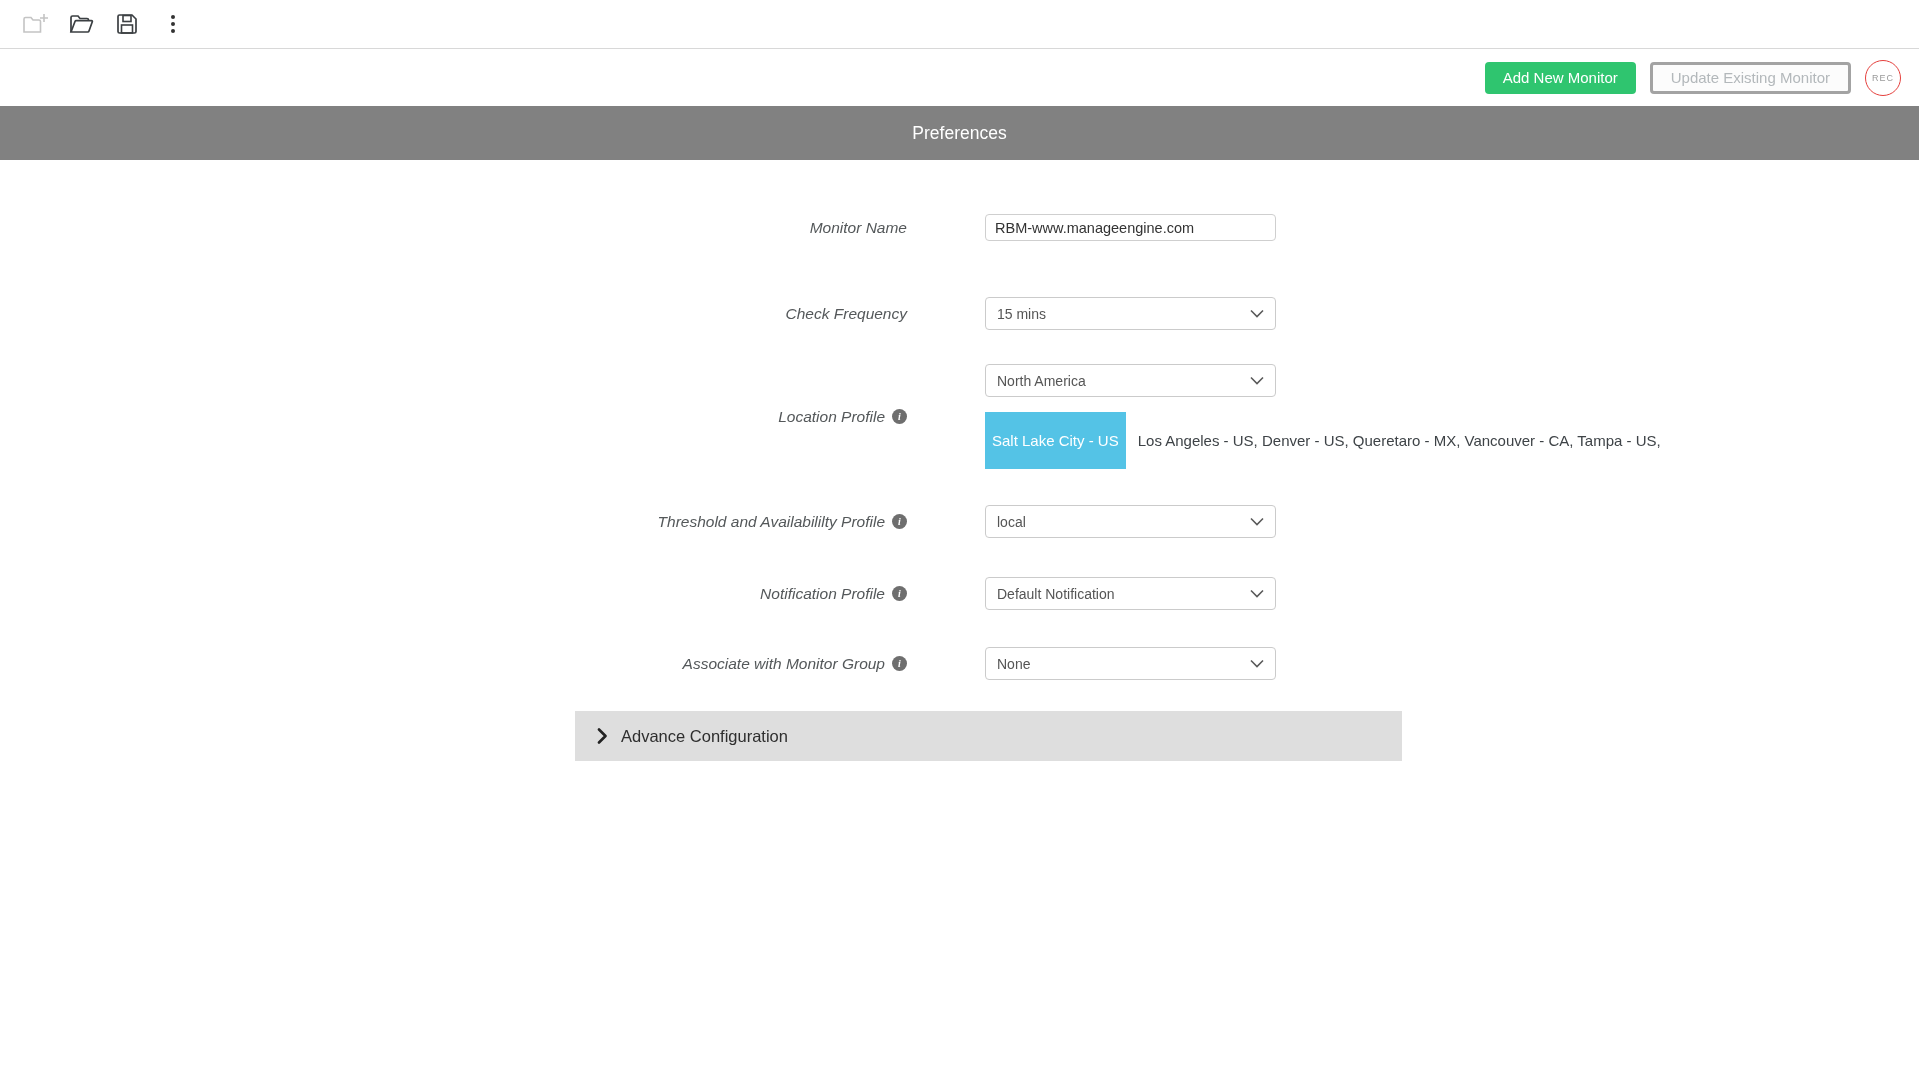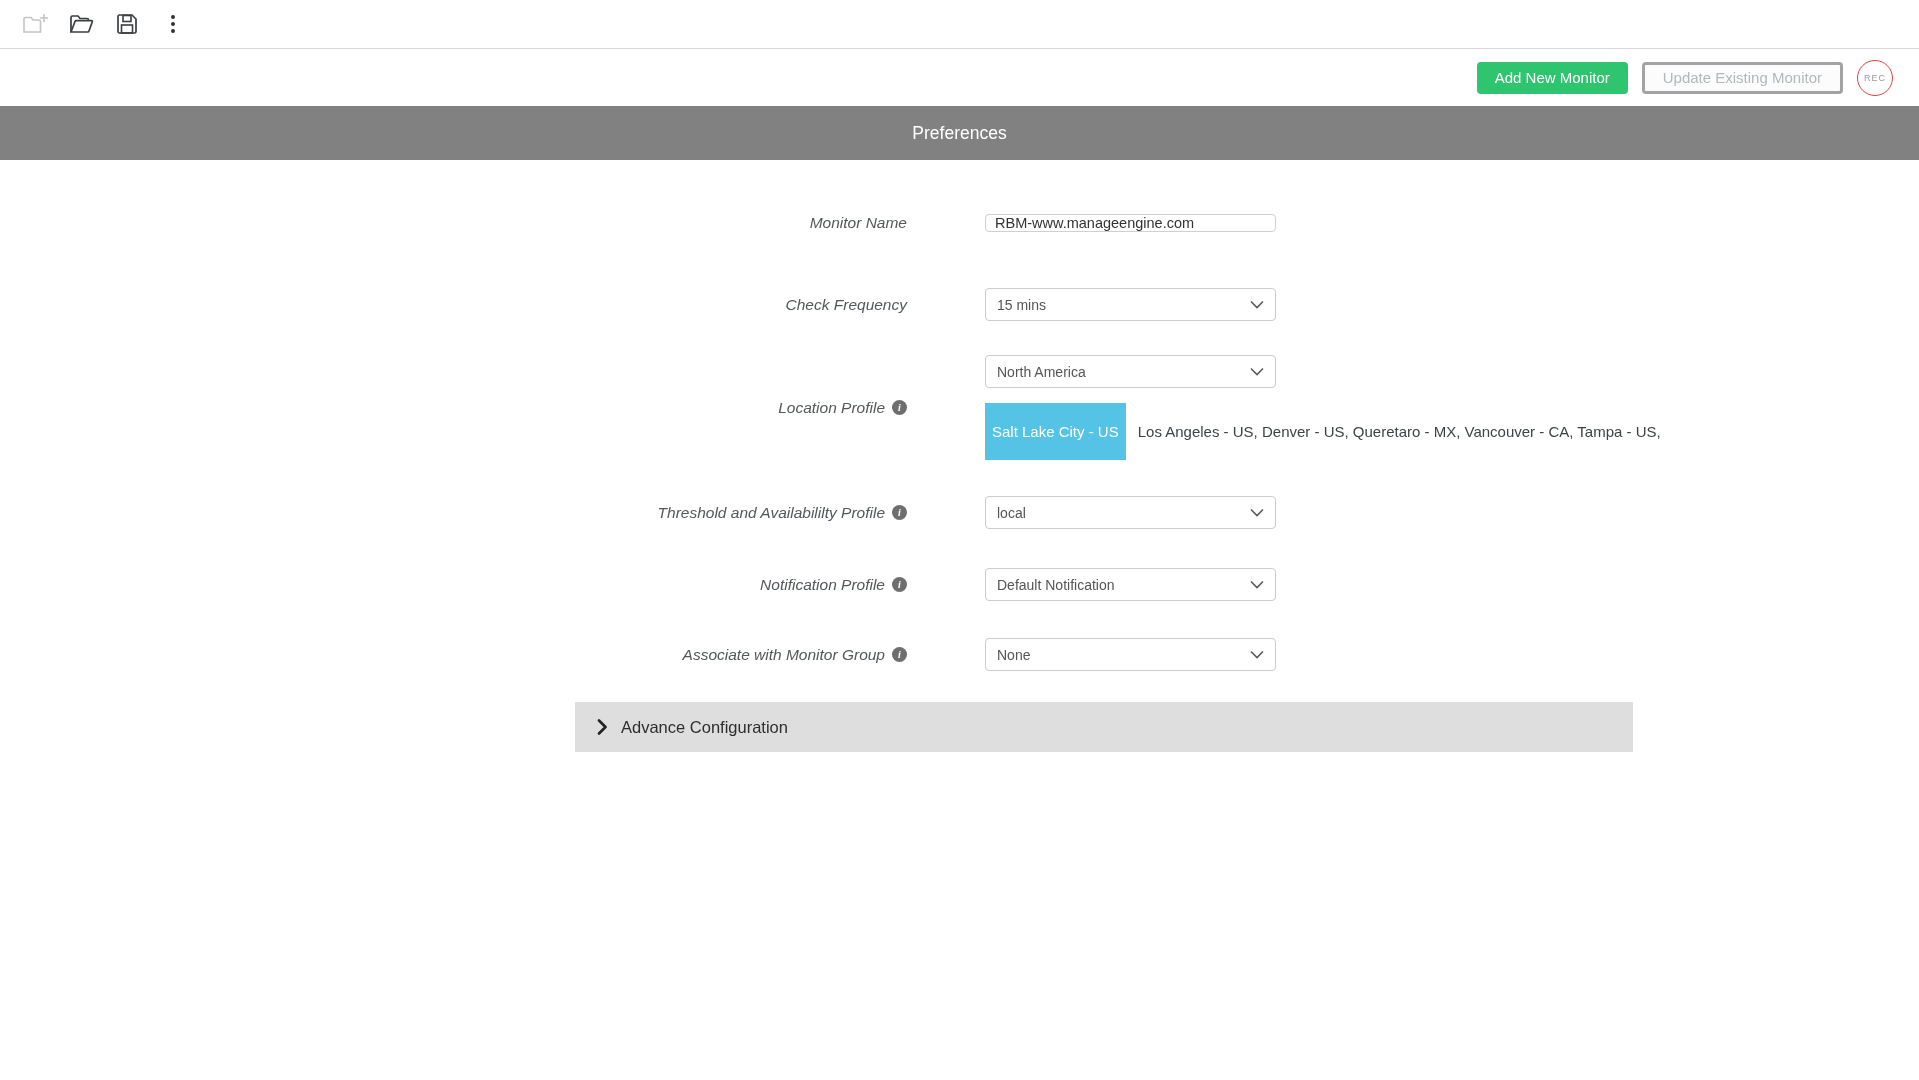--- a/index.html
+++ b/index.html
@@ -22,54 +22,54 @@
   .close-x::before { transform:rotate(45deg); }
   .close-x::after { transform:rotate(-45deg); }
 
   
   .toolbar { height:49px; background:#ffffff; border-bottom:1px solid #d8d8d8; display:flex; align-items:center; padding-left:20px; gap:16px; }
   .tool-btn { width:30px; height:30px; display:flex; align-items:center; justify-content:center; cursor:pointer; }
   .kebab { display:flex; flex-direction:column; gap:3px; align-items:center; }
   .kebab i { width:4px; height:4px; border-radius:50%; background:#333; display:block; }
 
   
-  .actionbar { height:57px; background:#fff; display:flex; align-items:center; justify-content:flex-end; padding-right:26px; gap:14px; }
+  .actionbar { height:57px; background:#fff; display:flex; align-items:center; justify-content:flex-end; padding-right:18px; gap:14px; }
   .btn { border:none; border-radius:4px; font-size:15px; font-family:inherit; cursor:pointer; }
   .btn-green { background:#2fc56f; color:#ffffff; height:32px; padding:0 18px; }
   .btn-disabled { background:#fcfcfc; color:#b3b8bb; border:3px solid #a3a3a3; height:32px; padding:0 18px; cursor:default; }
   .rec-circle { width:36px; height:36px; border-radius:50%; border:1.5px solid #e5403d; display:flex; align-items:center; justify-content:center; background:#fff; }
   .rec-circle span { font-size:9px; color:#9a9a9a; letter-spacing:1px; }
 
   
   .prefs-bar { height:54px; background:#818181; display:flex; align-items:center; justify-content:center; }
   .prefs-bar span { color:#ffffff; font-size:17.5px; }
 
   
   .content { position:relative; height:882px; background:#fff; }
   .frow { display:flex; align-items:center; }
   .lab-col { width:907px; text-align:right; display:flex; justify-content:flex-end; align-items:center; gap:7px;font-style:italic; }
   .lab { color:#54585a; font-size:15.5px; white-space:nowrap; }
   .info-icon { width:15px; height:15px; border-radius:50%; background:#6e6e6e; color:#fff; display:inline-flex; align-items:center; justify-content:center; flex:0 0 auto; }
   .info-icon::before { content:"i"; font-size:10px; font-family:"Liberation Serif",serif; font-weight:bold; }
   .fld-col { margin-left:78px; }
-  .txt-input { width:291px; height:18px; border:1px solid #cfcfcf; border-radius:4px; padding:0 9px; font-size:14.5px; color:#333; font-family:inherit; outline:none; }
+  .txt-input { width:291px; height:27px; border:1px solid #cfcfcf; border-radius:4px; padding:0 9px; font-size:14.5px; color:#333; font-family:inherit; outline:none; }
   .sel { width:291px; height:33px; border:1px solid #cbcbcb; border-radius:4px; background:#fff; display:flex; align-items:center; justify-content:space-between; padding:0 11px; cursor:pointer; }
   .sel span { font-size:14px; color:#555; }
   .row1 { margin-top:54px; }
   .row2 { margin-top:56px; }
   .row3 { margin-top:34px; }
   .row4 { margin-top:36px; }
   .row5 { margin-top:39px; }
   .row6 { margin-top:37px; }
   .loc-list { margin-top:15px; display:flex; align-items:center; }
   .loc-chip { background:#54c3e6; color:#ffffff; font-size:15px; padding:20px 7px; white-space:nowrap; }
   .loc-others { margin-left:12px; color:#3e4347; font-size:15px; white-space:nowrap; }
 
   
-  .advance-bar { margin:31px 0 0 575px; width:1058px; height:50px; background:#dedede; display:flex; align-items:center; padding-left:22px; gap:14px; cursor:pointer; }
+  .advance-bar { margin:31px 0 0 575px; width:827px; height:50px; background:#dedede; display:flex; align-items:center; padding-left:22px; gap:14px; cursor:pointer; }
   .advance-bar .adv-label { color:#2e2e2e; font-size:16.5px; }
 </style>
 </head>
 <body>
 
 <div class="screen">
 
 
   <div class="toolbar">
     <div class="tool-btn">

